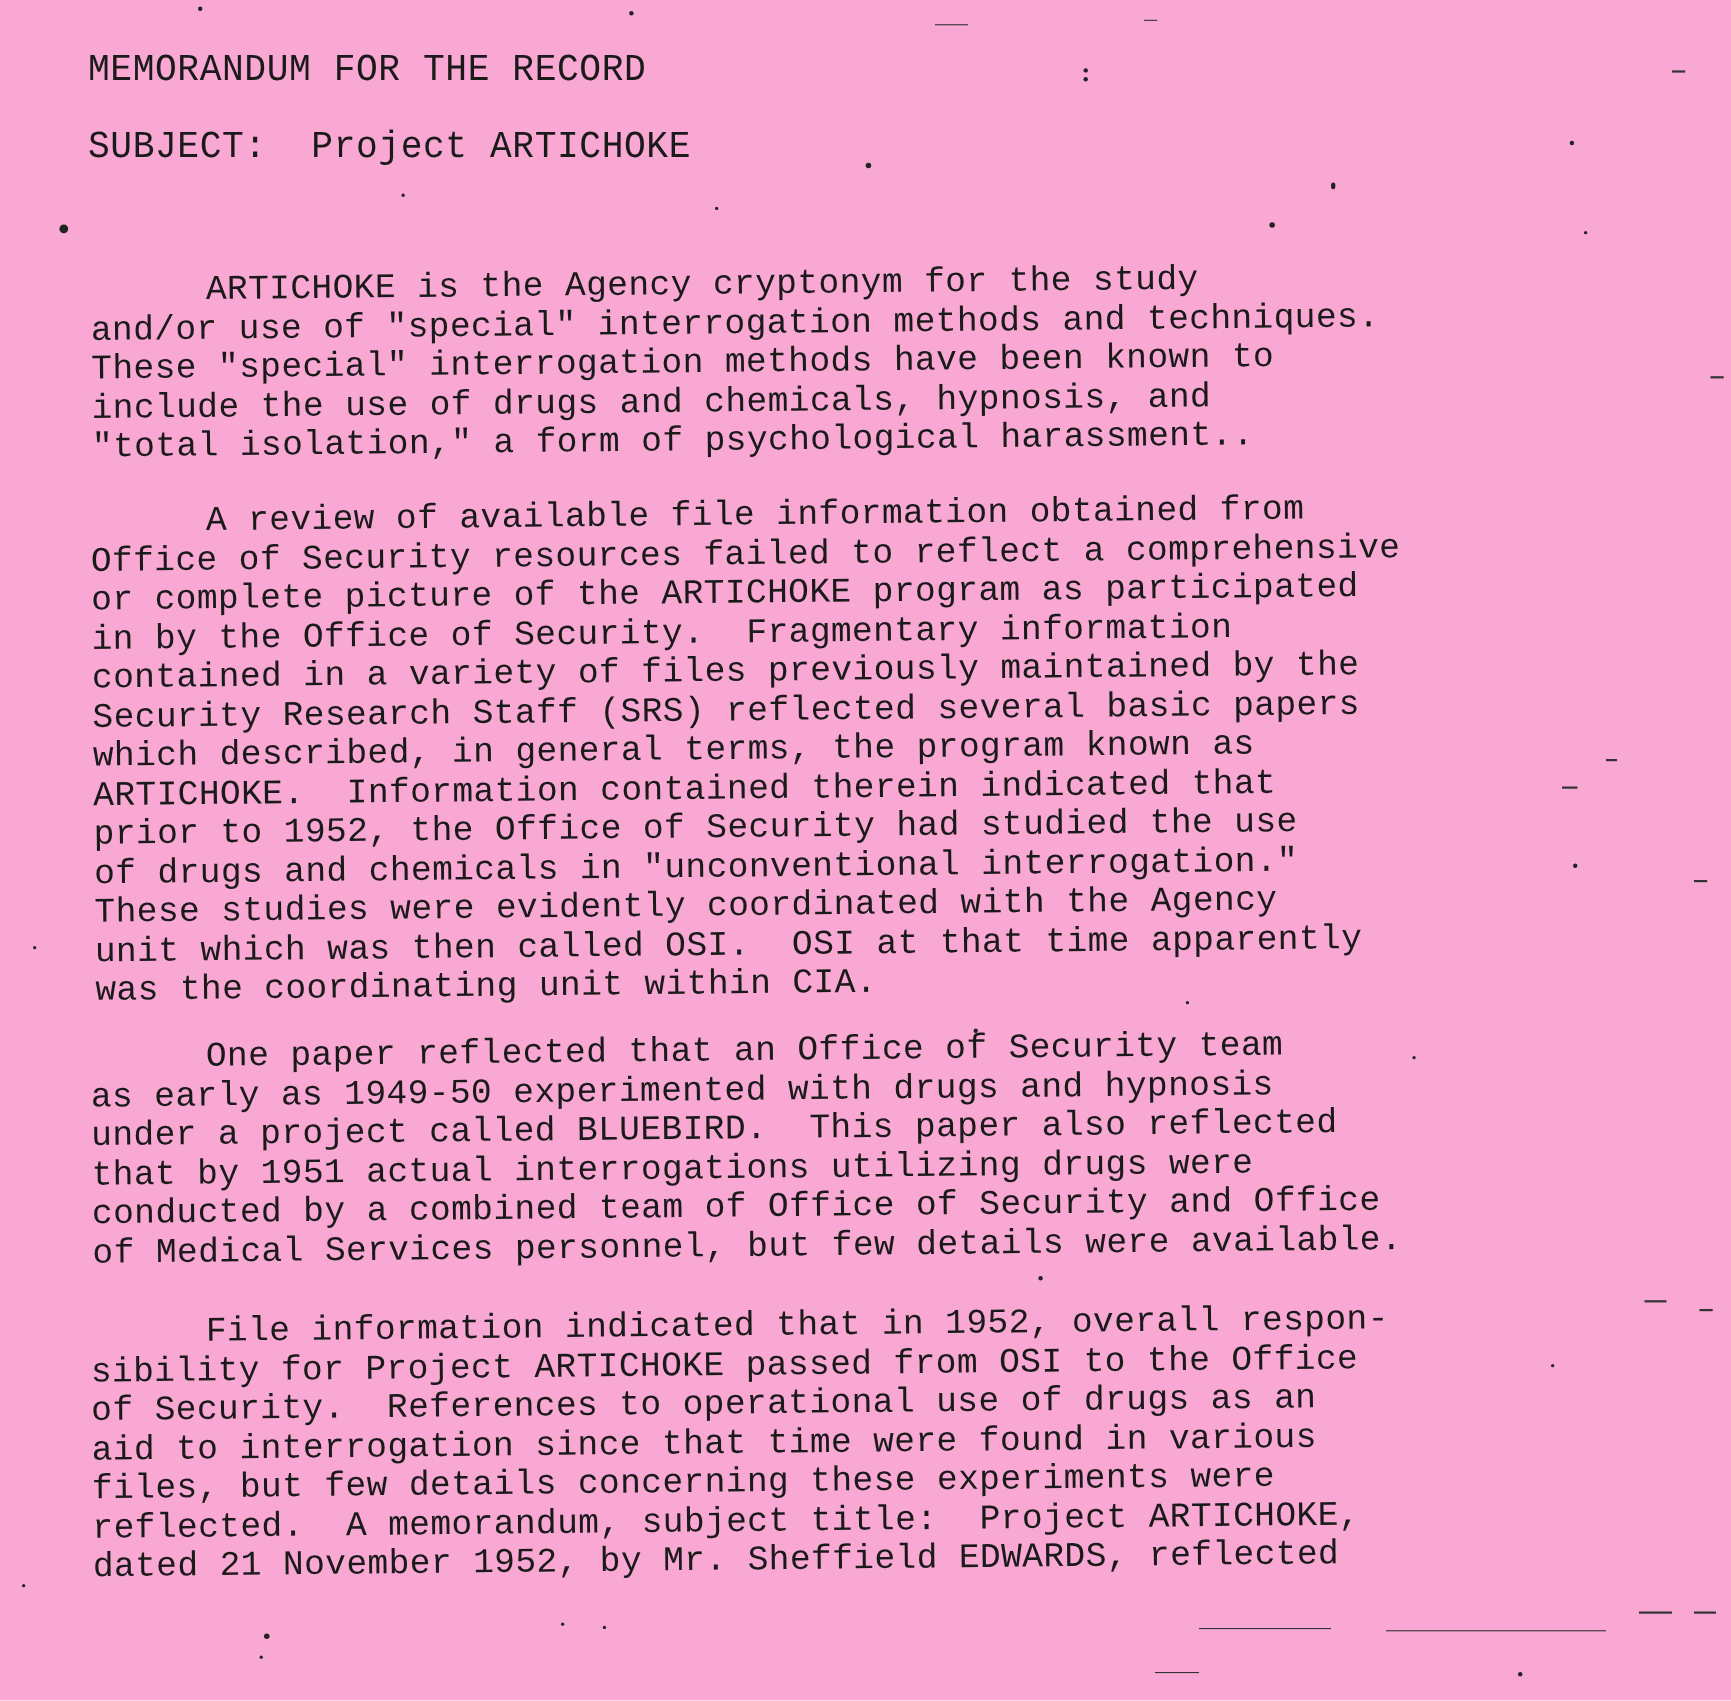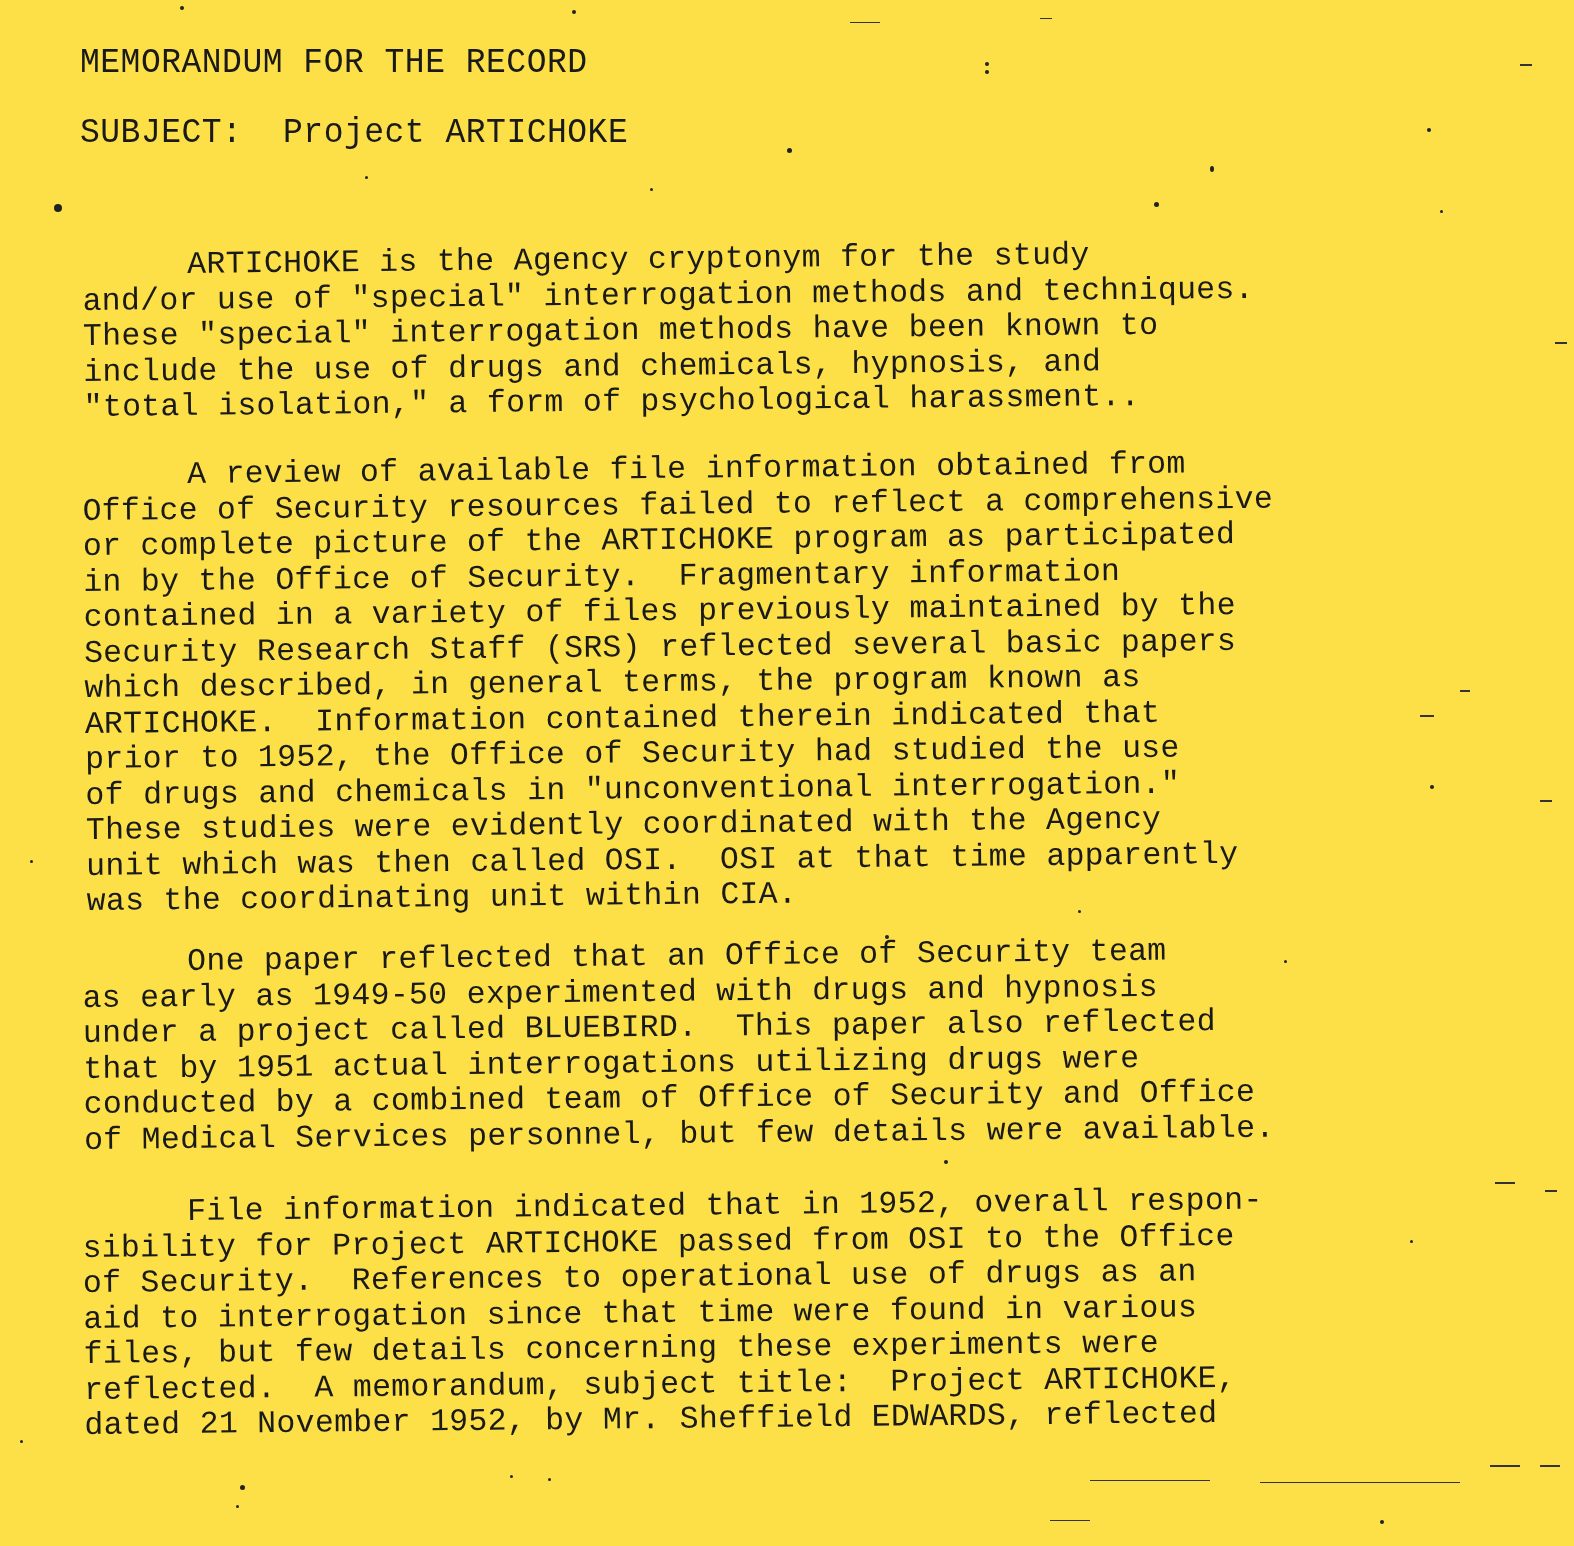--- a/index.html
+++ b/index.html
@@ -13,21 +13,21 @@
       position: relative;
       overflow: hidden;
       font-family: "Liberation Mono", "DejaVu Sans Mono", monospace;
       color: #1a1a1a;
     }
     .page {
       position: absolute;
       left: 0; top: 0;
       width: 1574px;
       height: 1546px;
-      background: #fde047;
+      background: #f9a8d4;
     }
     .heading {
       position: absolute;
       left: 80px;
       font-size: 33px;
       letter-spacing: 0.5px;
       white-space: pre;
       transform: scaleY(1.05);
       transform-origin: left top;
     }

